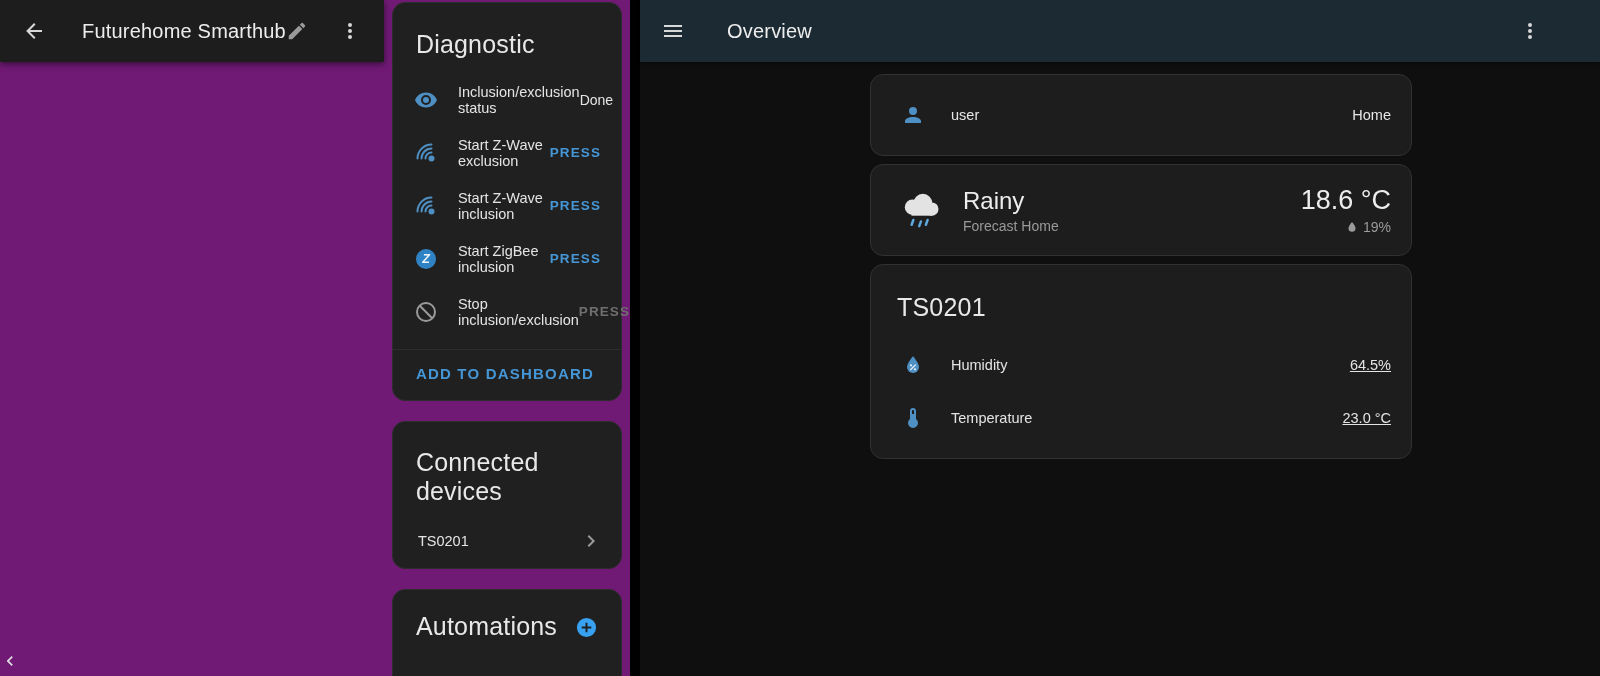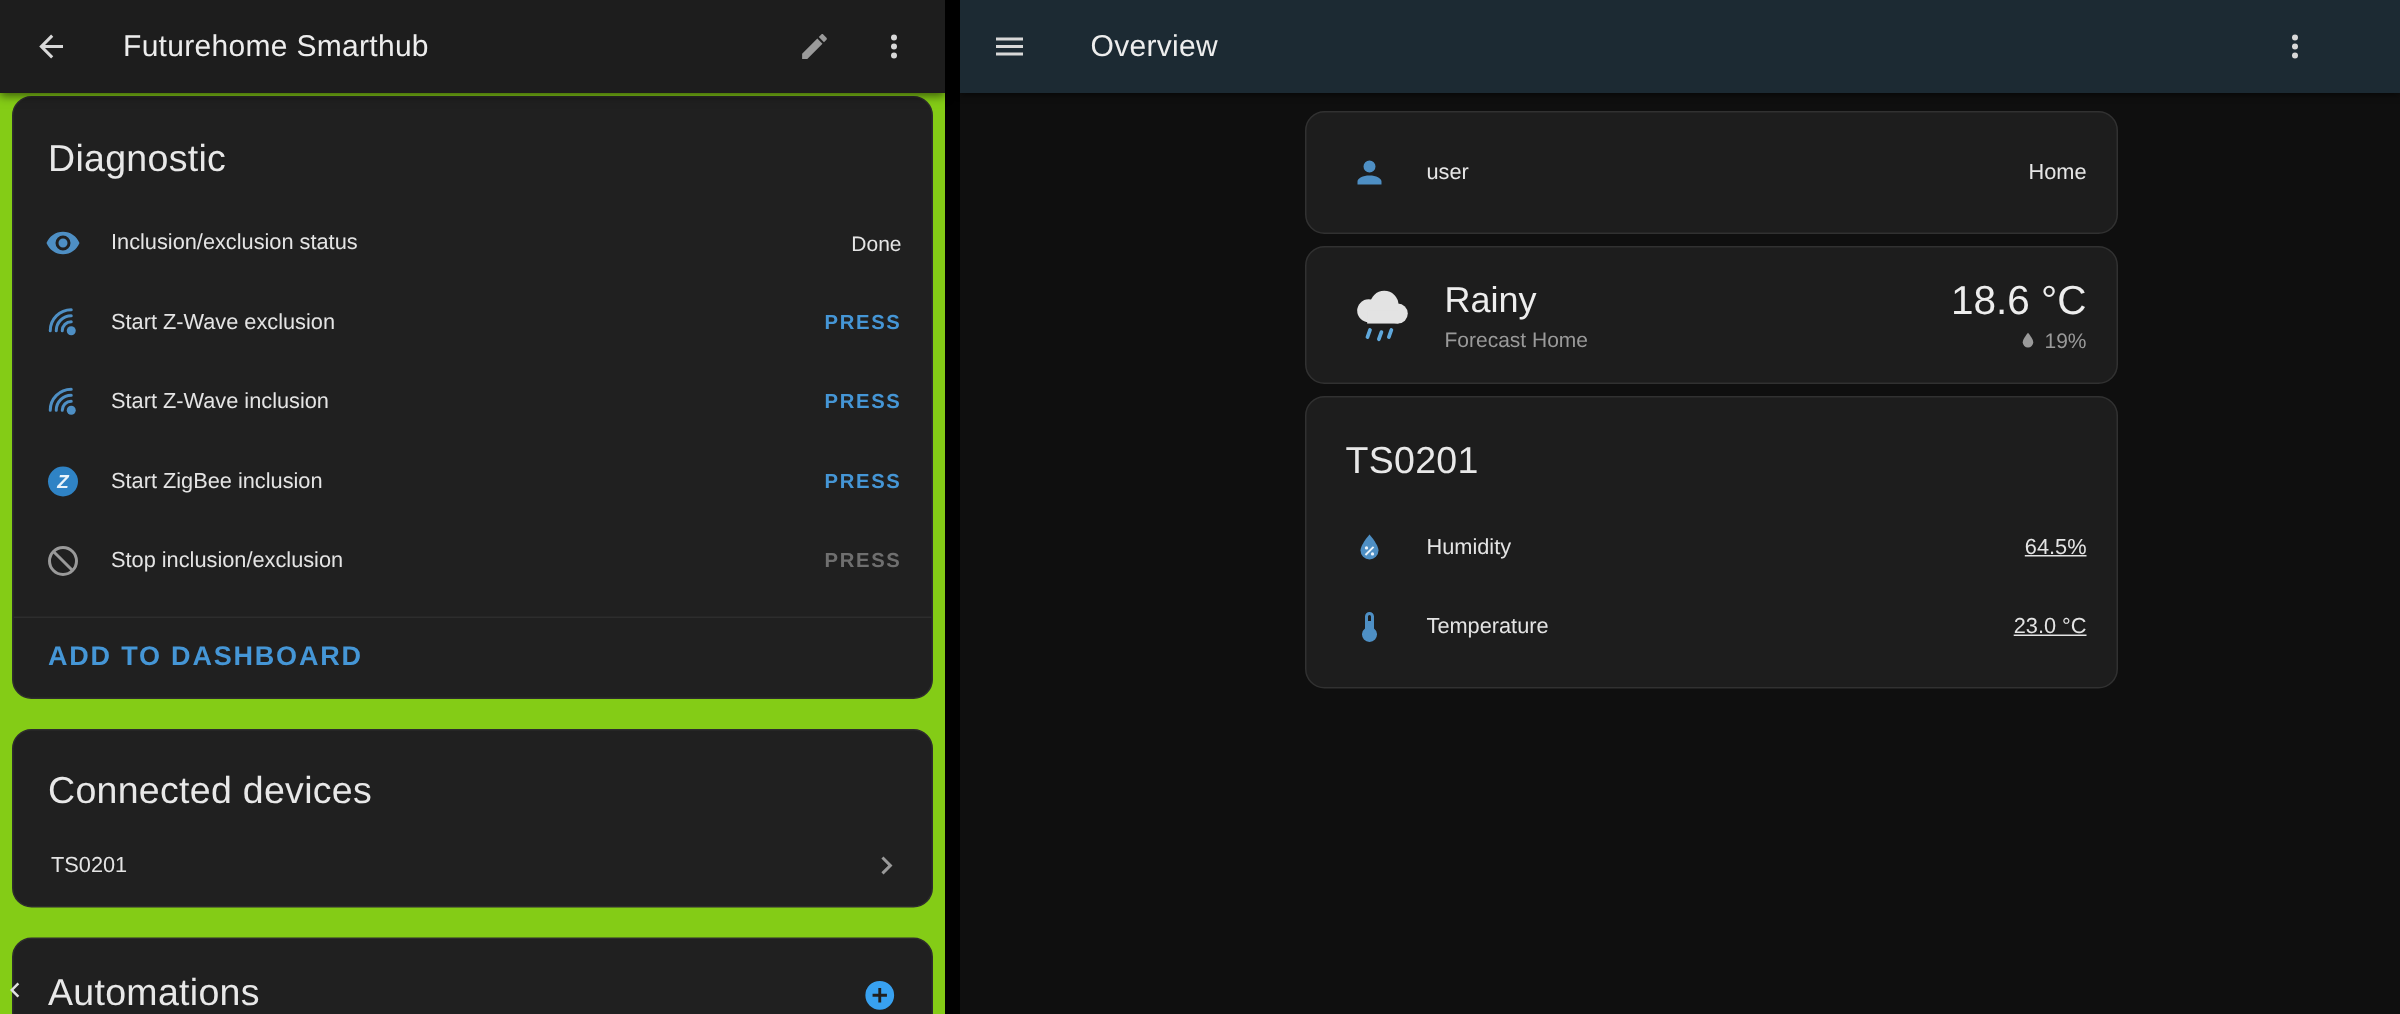--- a/index.html
+++ b/index.html
@@ -9,21 +9,21 @@
     --text-main:#e4e4e4;
     --text-dim:#9a9a9a;
     --text-disabled:#6f6f6f;
   }
   *{box-sizing:border-box;}
   html,body{margin:0;padding:0;background:#000;}
   body{width:1600px;height:676px;font-family:"Liberation Sans","DejaVu Sans",sans-serif;}
   .screen{position:relative;width:1600px;height:676px;display:flex;overflow:hidden;background:#050505;}
 
   
-  .left-panel{width:630px;min-width:630px;background:#84cc16;display:flex;flex-direction:column;position:relative;}
+  .left-panel{width:630px;min-width:630px;background:#701a75;display:flex;flex-direction:row;position:relative;}
   .appbar{height:62px;min-height:62px;display:flex;align-items:center;}
   .appbar-left{background:#1d1d1d;padding:0 22px;box-shadow:0 2px 6px rgba(0,0,0,.55);position:relative;z-index:3;}
   .appbar-title{font-size:20px;color:#ededed;font-weight:400;letter-spacing:.2px;white-space:nowrap;}
   .appbar-left .appbar-title{margin-left:36px;flex:1;}
   .icon-btn{background:none;border:none;padding:0;display:flex;align-items:center;justify-content:center;cursor:pointer;color:#d8d8d8;}
   .icon-gray{color:#9a9a9a;}
   .icon-light{color:#d8d8d8;}
   .icon-blue{color:var(--icon-blue);}
   .icon-zigbee{color:var(--zigbee-blue);}
   .appbar-left .edit-btn{margin-right:30px;}
@@ -35,21 +35,21 @@
   .diag-title{padding:27px 23px 14px;}
 
   .diag-row{height:53px;display:flex;align-items:center;padding:0 20px 0 21px;}
   .row-icon{width:24px;height:24px;flex:0 0 24px;display:flex;align-items:center;justify-content:center;}
   .diag-row .row-label{margin-left:20px;flex:1;font-size:14.5px;color:var(--text-main);}
   .row-value{font-size:14px;color:var(--text-main);background:none;border:none;padding:0;font-family:inherit;}
   .row-value.action{color:var(--accent);font-weight:600;letter-spacing:1.1px;font-size:13.5px;cursor:pointer;}
   .row-value.disabled{color:var(--text-disabled);font-weight:600;letter-spacing:1.1px;font-size:13.5px;}
   .card-divider{height:1px;background:#2d2d2d;margin-top:11px;}
   .card-footer{padding:15px 23px 17px;}
-  .text-button{background:none;border:none;padding:0;color:var(--accent);font-size:18px;font-weight:700;letter-spacing:1.2px;font-family:inherit;cursor:pointer;}
+  .text-button{background:none;border:none;padding:0;color:var(--accent);font-size:15px;font-weight:700;letter-spacing:1.2px;font-family:inherit;cursor:pointer;}
 
   .devices-title{padding:26px 23px 8px;}
   .device-row{height:54px;display:flex;align-items:center;padding:0 18px 0 25px;cursor:pointer;}
   .device-row .row-label{flex:1;font-size:14.5px;color:var(--text-main);}
 
   .automations-card{height:100px;padding:22px 23px 0;display:flex;justify-content:space-between;align-items:flex-start;}
   .automations-card .plus-btn{margin-top:4px;color:#38a1f0;}
 
   .corner-hint{position:absolute;left:0;bottom:1px;color:#e0e0e0;z-index:5;}
 

